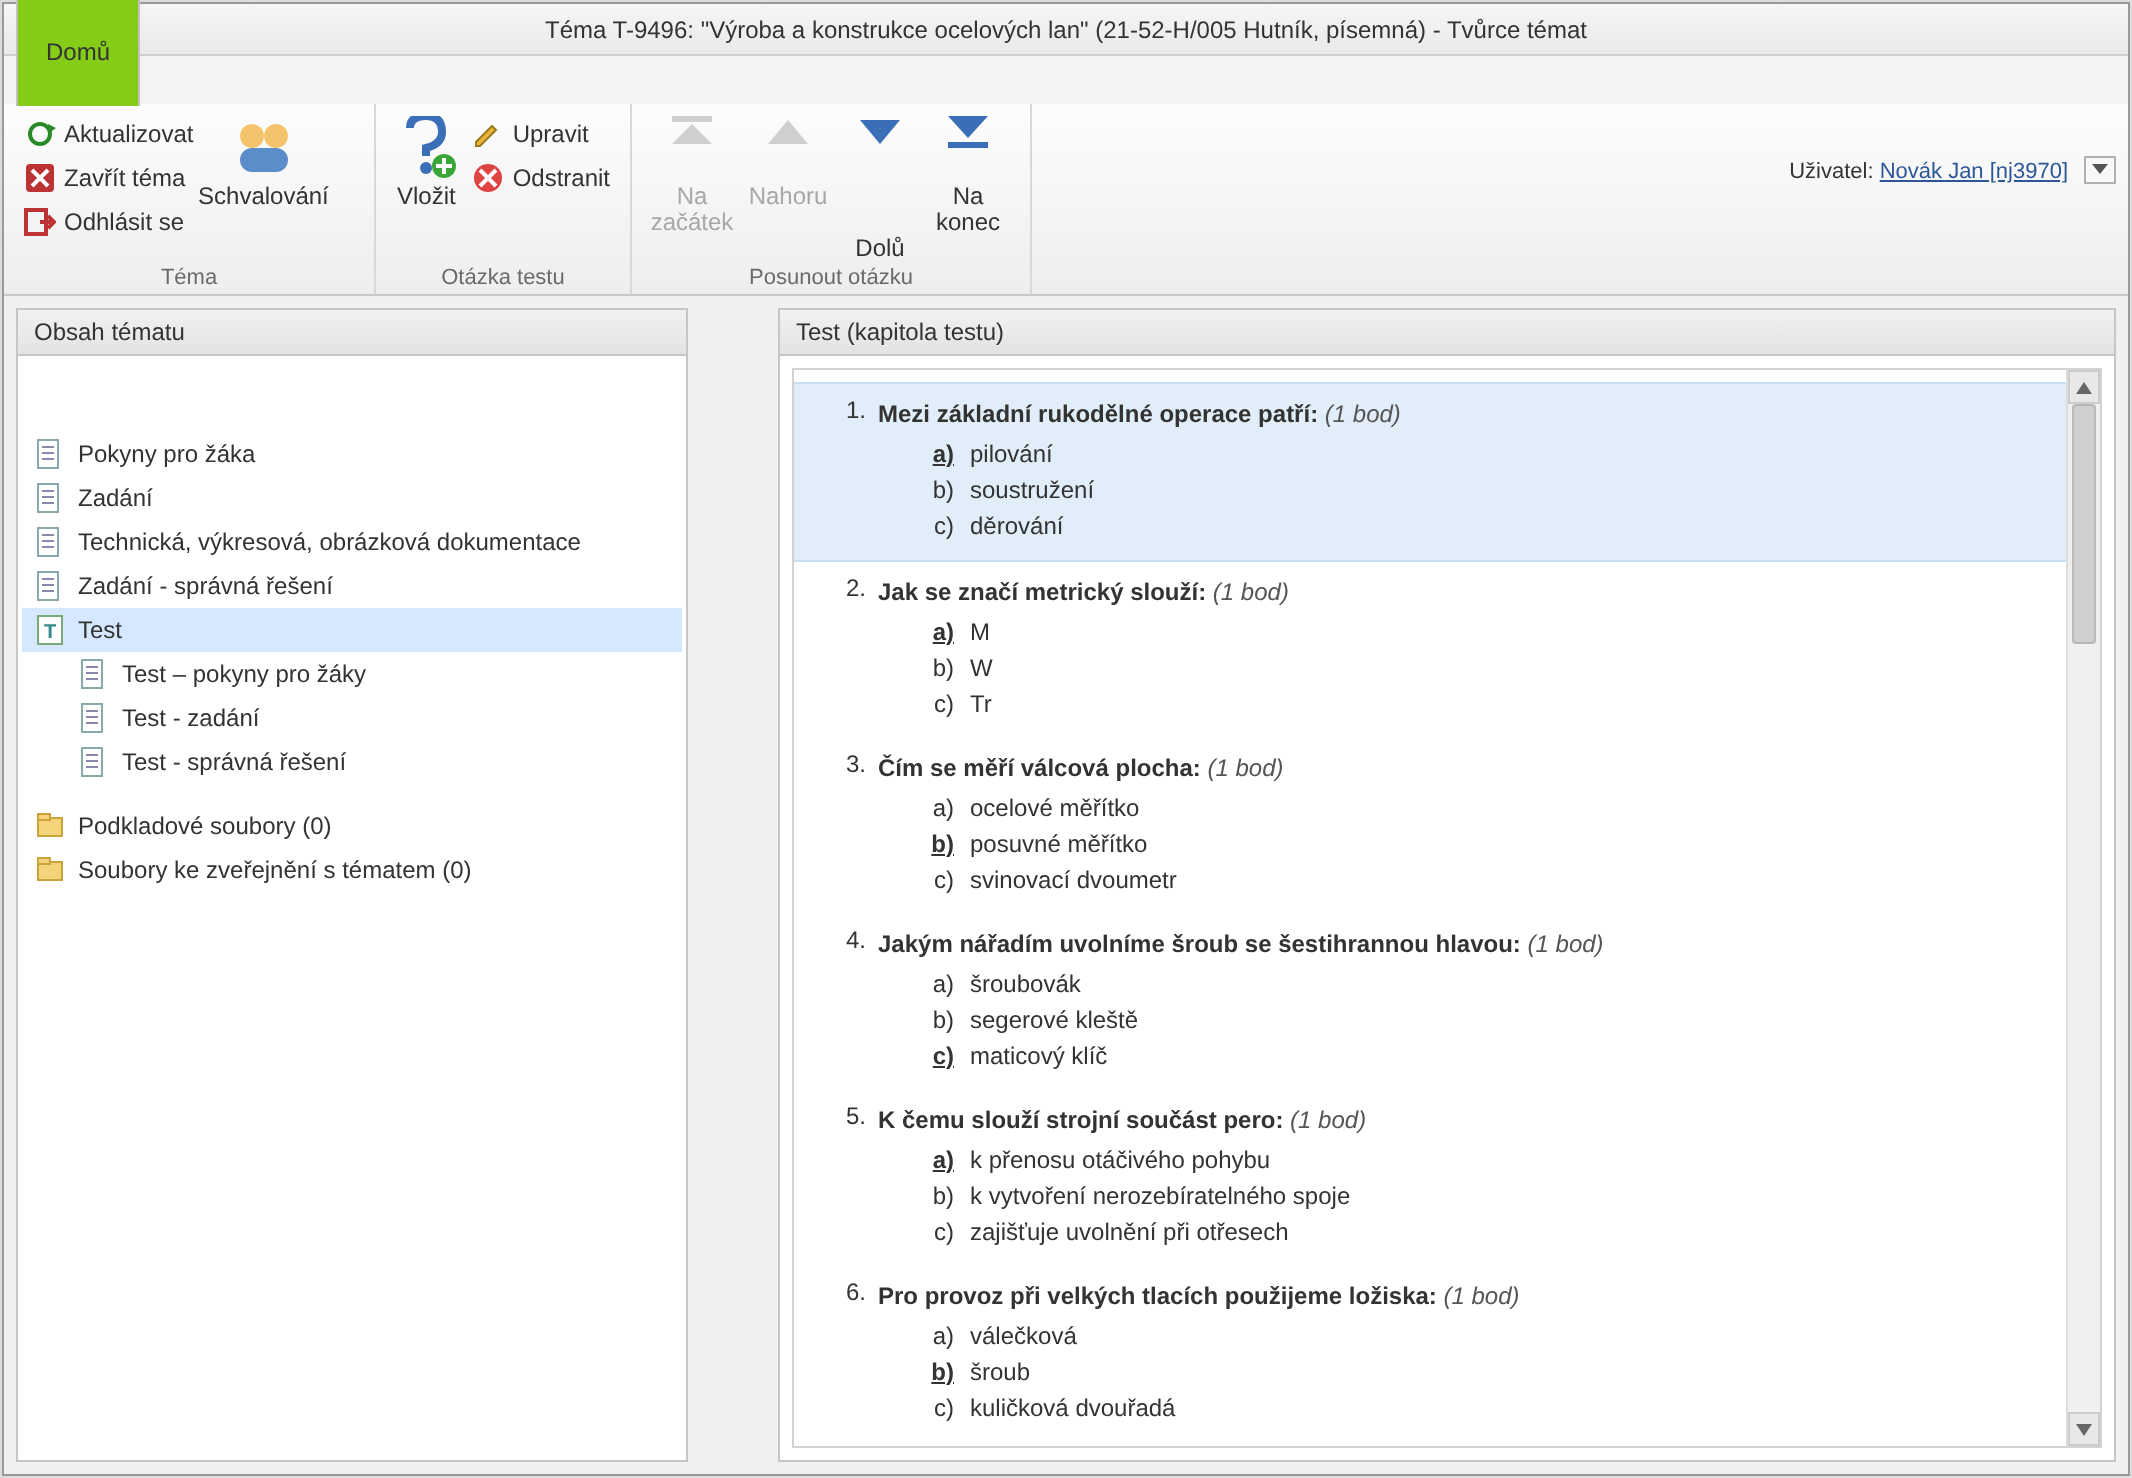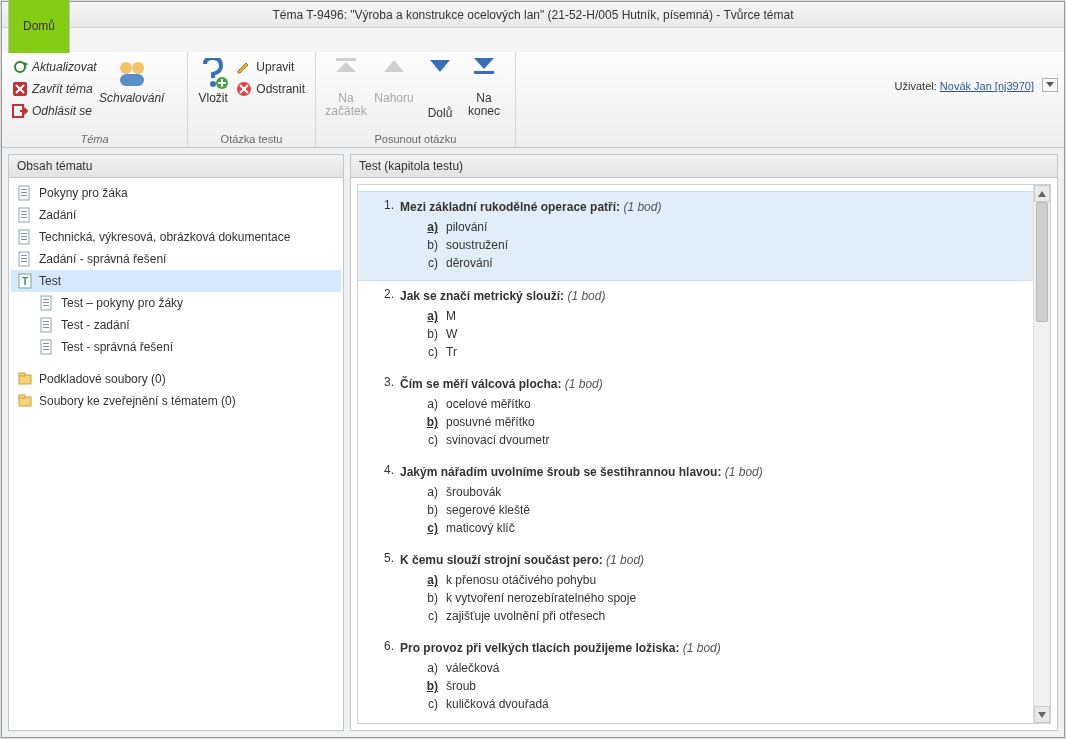--- a/index.html
+++ b/index.html
@@ -107,29 +107,29 @@
     padding: 6px;
     gap: 6px;
     min-height: 0;
   }
   .panel {
     border: 1px solid #c6c6c6;
     background: #fff;
     display: flex; flex-direction: column;
   }
   .panel-left { width: 336px; flex-shrink: 0; }
-  .panel-right { flex: 1; }
+  .panel-right { flex: 1; margin-left: 39px; }
   .panel-header {
     background: linear-gradient(#f1f1f1, #e3e3e3);
     border-bottom: 1px solid #c6c6c6;
     padding: 4px 8px;
     font-size: 12px;
     color: #333;
   }
-  .panel-body { flex:1; overflow: auto; padding: 4px 2px; }
+  .panel-body { flex:1; overflow: auto; padding: 4px 2px; margin-top: 34px; }
   .tree-item {
     display: flex; align-items: center; gap: 6px;
     padding: 3px 6px;
     cursor: pointer;
   }
   .tree-item.selected { background: #d6e8ff; }
   .tree-item.indent { padding-left: 28px; }
   .tree-sep { height: 10px; }
 
   .qlist { padding: 6px 0; }
@@ -182,21 +182,21 @@
     <span class="user-name">Novák Jan [nj3970]</span>
     <span class="dropdown-btn">
       <svg width="8" height="6">
           <polygon points="0,0 8,0 4,5" fill="#555"></polygon>
         </svg>
     </span>
   </div>
 
   <div class="ribbon">
 
-    <div class="ribbon-group" style="width:186px;font-style:italic;">
+    <div class="ribbon-group" style="width:186px;">
       <div class="g-body">
         <div class="vcol" style="margin-right:2px;">
           <div class="smallbtn">
             <span class="icon16">
               <svg width="16" height="16">
                   <circle cx="8" cy="8" r="5" fill="none" stroke="#2a8a2a" stroke-width="2"></circle>
                   <polygon points="12,3 16,5 12,8" fill="#2a8a2a"></polygon>
                 </svg>
             </span>
             <span>Aktualizovat</span>
@@ -263,21 +263,21 @@
                   <path d="M4 4 L12 12 M12 4 L4 12" stroke="#fff" stroke-width="2"></path>
                 </svg>
             </span>
             <span>Odstranit</span>
           </div>
         </div>
       </div>
       <div class="g-label">Otázka testu</div>
     </div>
 
-    <div class="ribbon-group" style="width:200px;gap:11px;">
+    <div class="ribbon-group" style="width:200px;">
       <div class="g-body">
         <div class="bigbtn disabled" style="width:48px;">
           <span class="icon32">
             <svg width="32" height="18">
                 <rect x="6" y="0" width="20" height="3" fill="#cfcfcf"></rect>
                 <polygon points="16,4 6,14 26,14" fill="#cfcfcf"></polygon>
               </svg>
           </span>
           <span style="white-space:pre-line;">Na
 začátek</span>

